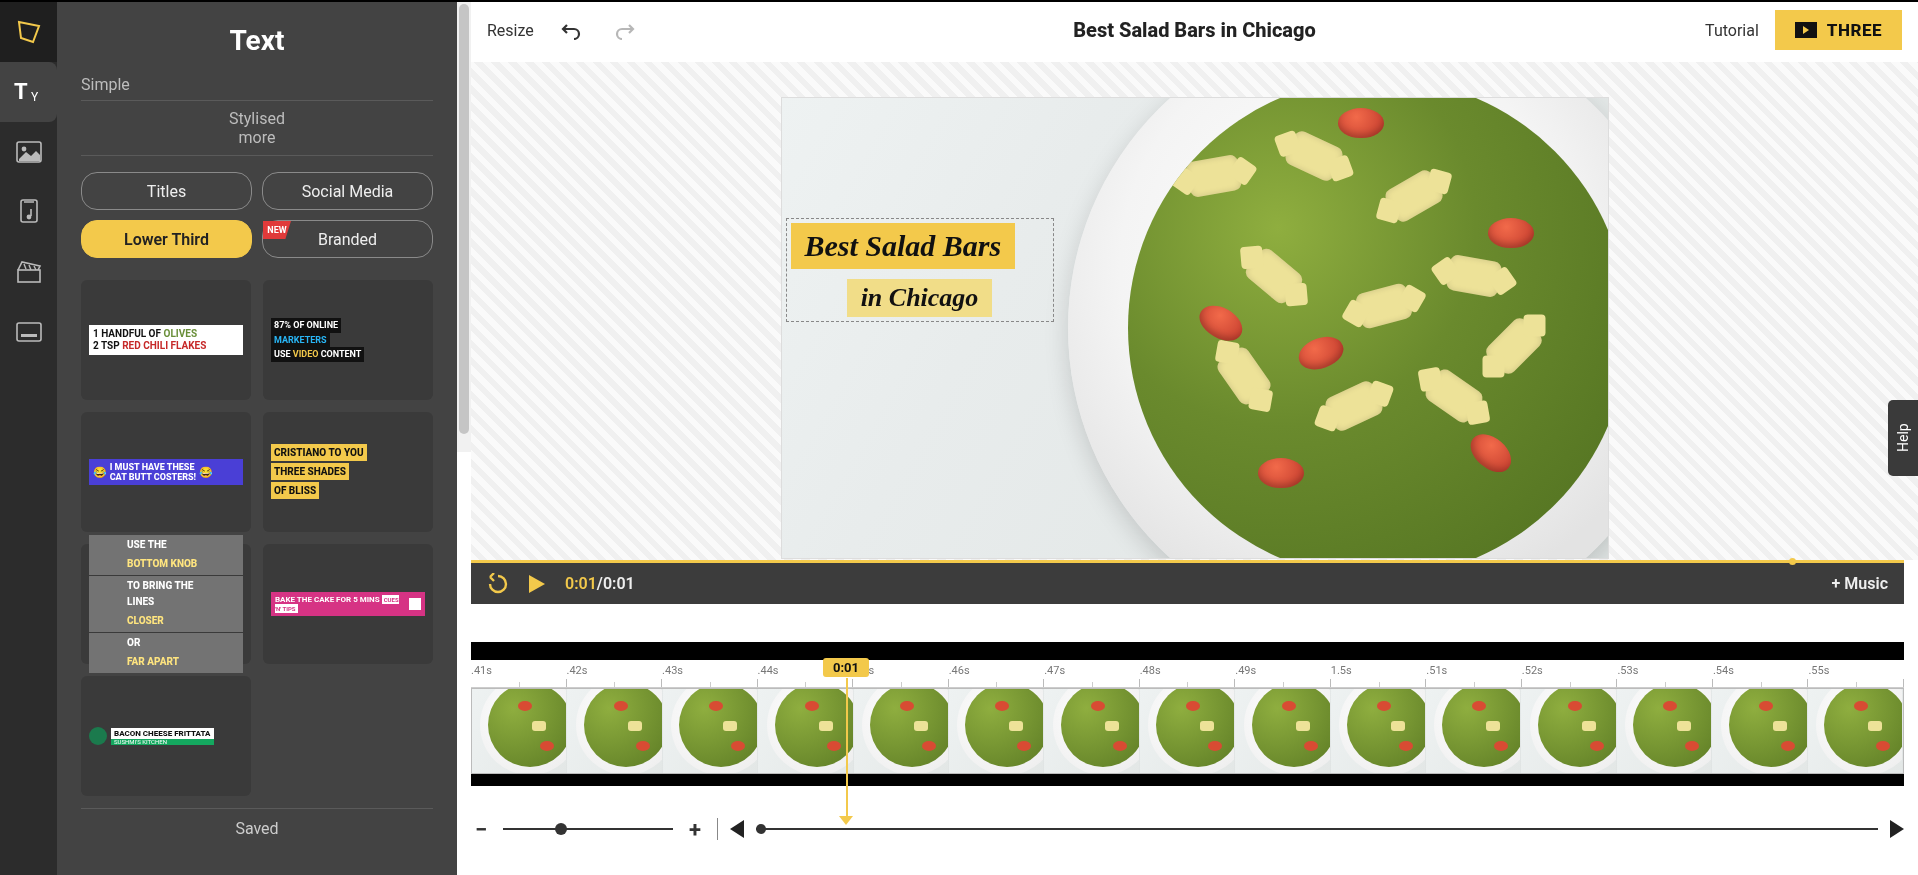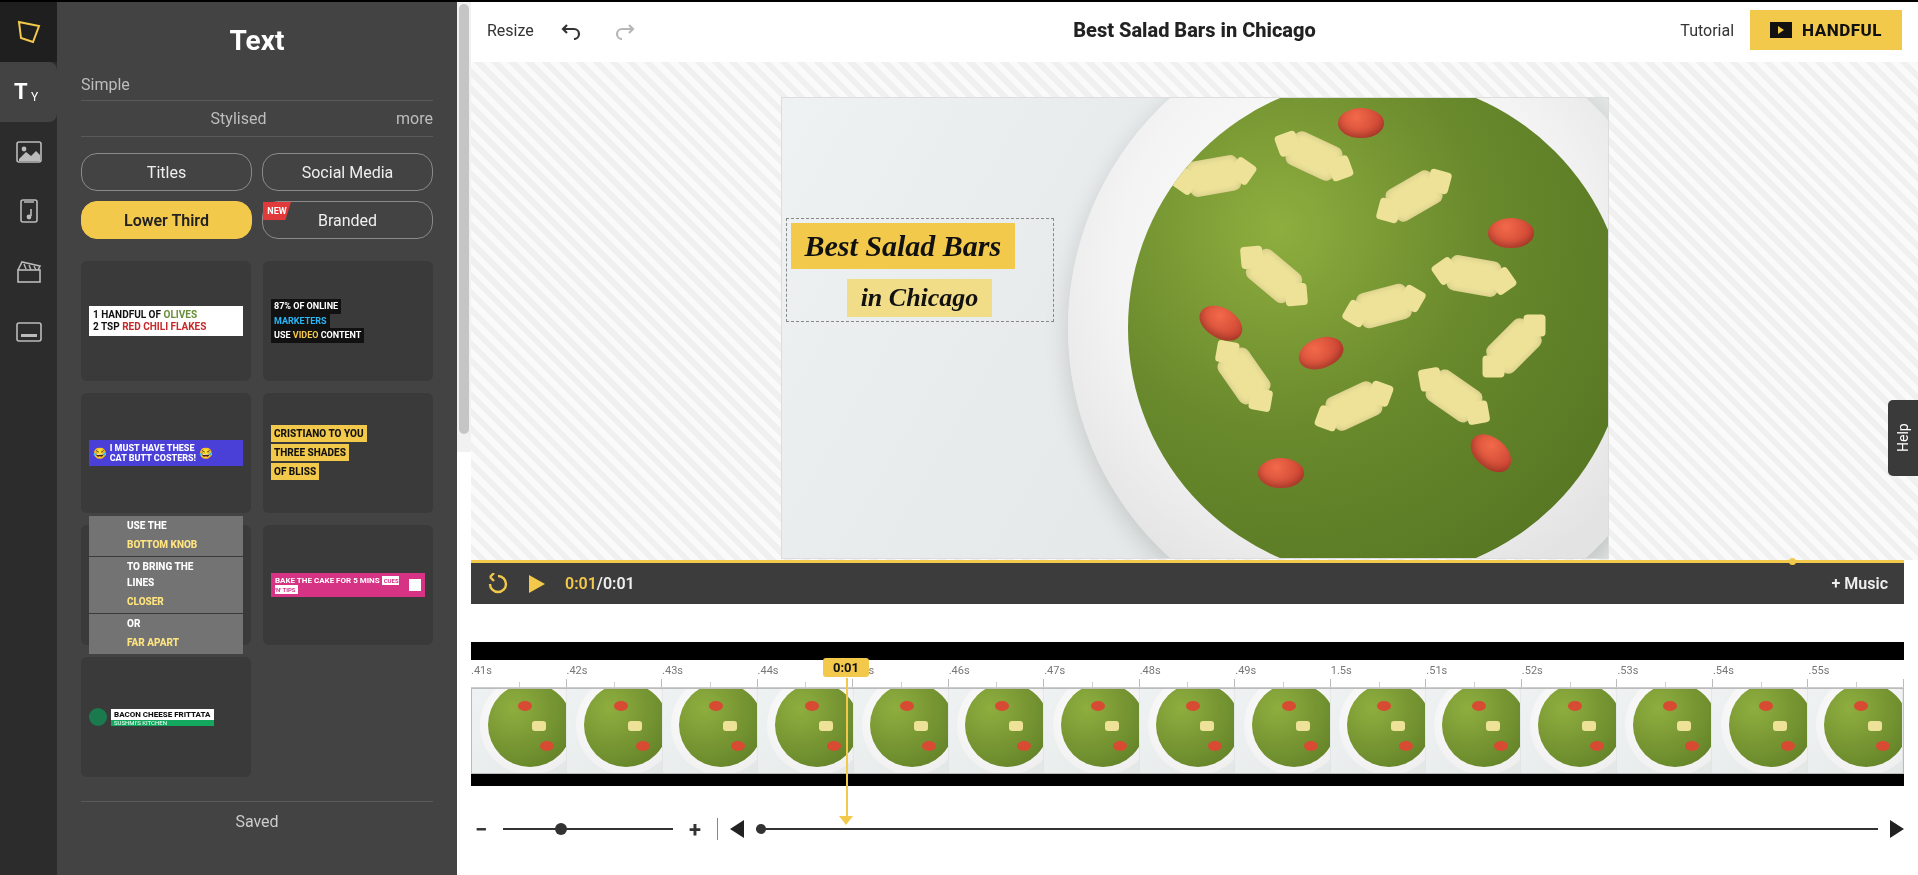--- a/index.html
+++ b/index.html
@@ -10,21 +10,21 @@
 
 .rail { position: absolute; top: 2px; left: 0; width: 57px; height: 873px; background: #2c2c2c; display: flex; flex-direction: column; align-items: center; }
 .rail-item { width: 57px; height: 60px; display: flex; align-items: center; justify-content: center; cursor: pointer; }
 .rail-item.active { background: #434343; border-radius: 0 8px 8px 0; position: relative; left: 0; }
 .rail-top { background: #1f1f1f; }
 
 
 .panel { position: absolute; top: 2px; left: 57px; width: 400px; height: 873px; background: #434343; color: #ddd; padding: 14px 24px; overflow: hidden; }
 .panel h1 { text-align: center; font-size: 28px; font-weight: 700; color: #fff; margin: 8px 0 18px; }
 .tabrow { display: flex; justify-content: flex-start; font-size: 16px; color: #bdbdbd; margin-bottom: 6px; }
-.tabbar2 { display: flex; align-items: center; justify-content: space-between; border-top: 1px solid #5a5a5a; border-bottom: 1px solid #5a5a5a; padding: 8px 0; font-size: 16px; color: #bdbdbd; margin-bottom: 16px; }
+.tabbar2 { display: flex; align-items: center; justify-content: space-between; border-top: 1px solid #5a5a5a; border-bottom: 1px solid #5a5a5a; padding: 8px 0; font-size: 16px; color: #bdbdbd; margin-bottom: 16px; flex-direction: column; }
 .tabbar2 .spacer { flex: 1; }
 .tabbar2 .mid { text-align: center; }
 .tabbar2 .more { text-align: right; }
 
 .pills { display: flex; flex-wrap: wrap; gap: 10px; margin-bottom: 22px; }
 .pill { flex: 1 1 calc(50% - 5px); height: 38px; border: 1px solid #8a8a8a; border-radius: 16px; display: flex; align-items: center; justify-content: center; font-size: 16px; color: #eee; cursor: pointer; position: relative; background: #434343; }
 .pill.active { background: #f3c94b; color: #222; border-color: #f3c94b; font-weight: 600; }
 .newtag { position: absolute; left: 0; top: 0; width: 28px; height: 18px; background: #e03a3a; color: #fff; font-size: 9px; font-weight: 700; display: flex; align-items: center; justify-content: center; clip-path: polygon(0 0, 100% 0, 80% 100%, 0 100%); }
 
 .thumbgrid { display: flex; flex-wrap: wrap; gap: 12px; }
@@ -57,21 +57,21 @@
 
 .th7 { font-size: 10px; font-weight: 800; color: #f3c94b; line-height:1.3; }
 .th7 .bar { border-top:1px solid #f3c94b; border-bottom:1px solid #f3c94b; padding:1px 0; display:inline-block; }
 .th7 .sub { font-size:7px; color:#aaa; display:block; }
 
 .th8 { display:flex; align-items:center; gap:4px; }
 .th8 .circ { width:18px; height:18px; border-radius:50%; background:#1b7a4d; }
 .th8 .txt { background:#fff; color:#111; font-size:8px; font-weight:800; padding:1px 3px; }
 .th8 .sub { background:#14a85f; color:#fff; font-size:6px; padding:0 3px; display:block; }
 
-.saved { text-align:center; font-size:16px; color:#ccc; border-top:1px solid #5a5a5a; padding-top:10px; margin-top:24px; }
+.saved { text-align:center; font-size:16px; color:#ccc; border-top:1px solid #5a5a5a; padding-top:10px; margin-top:12px; }
 
 
 .stage { position:absolute; top:2px; left:457px; right:0; height:873px; background:#fff; }
 .scrolltrack { position:absolute; left:0; top:0; width:14px; height:450px; background:#f1f1f1; }
 .scrollthumb { position:absolute; left:2px; top:2px; width:10px; height:430px; background:#c5c5c5; border-radius:5px; }
 
 
 .topbar { position:absolute; top:0; left:14px; right:0; height:56px; display:flex; align-items:center; padding:0 16px; }
 .topbar .resize { font-size:16px; color:#333; cursor:pointer; margin-right:24px; }
 .topbar .hist { display:flex; gap:14px; margin-right:auto; }
@@ -290,21 +290,21 @@
         <svg width="24" height="20" viewBox="0 0 24 20">
             <path d="M18 9 H8 A5 5 0 0 0 8 19" fill="none" stroke="#333" stroke-width="2.2"></path>
             <path d="M15 5 L19 9 L15 13" fill="none" stroke="#333" stroke-width="2.2"></path>
           </svg>
       </span>
     </div>
     <div class="title">Best Salad Bars in Chicago</div>
     <span class="tutorial">Tutorial</span>
     <div class="exportbtn">
       <span class="pi"></span>
-      <span>HANDFUL</span>
+      <span>THREE</span>
     </div>
   </div>
 
   <div class="canvaswrap">
     <div class="canvas">
       <div class="plate"></div>
       <div class="food">
         <div class="pesto"></div>
         <div class="bow" style="left:60px;top:80px;transform:rotate(-10deg)"></div>
         <div class="bow" style="left:160px;top:60px;transform:rotate(25deg)"></div>

